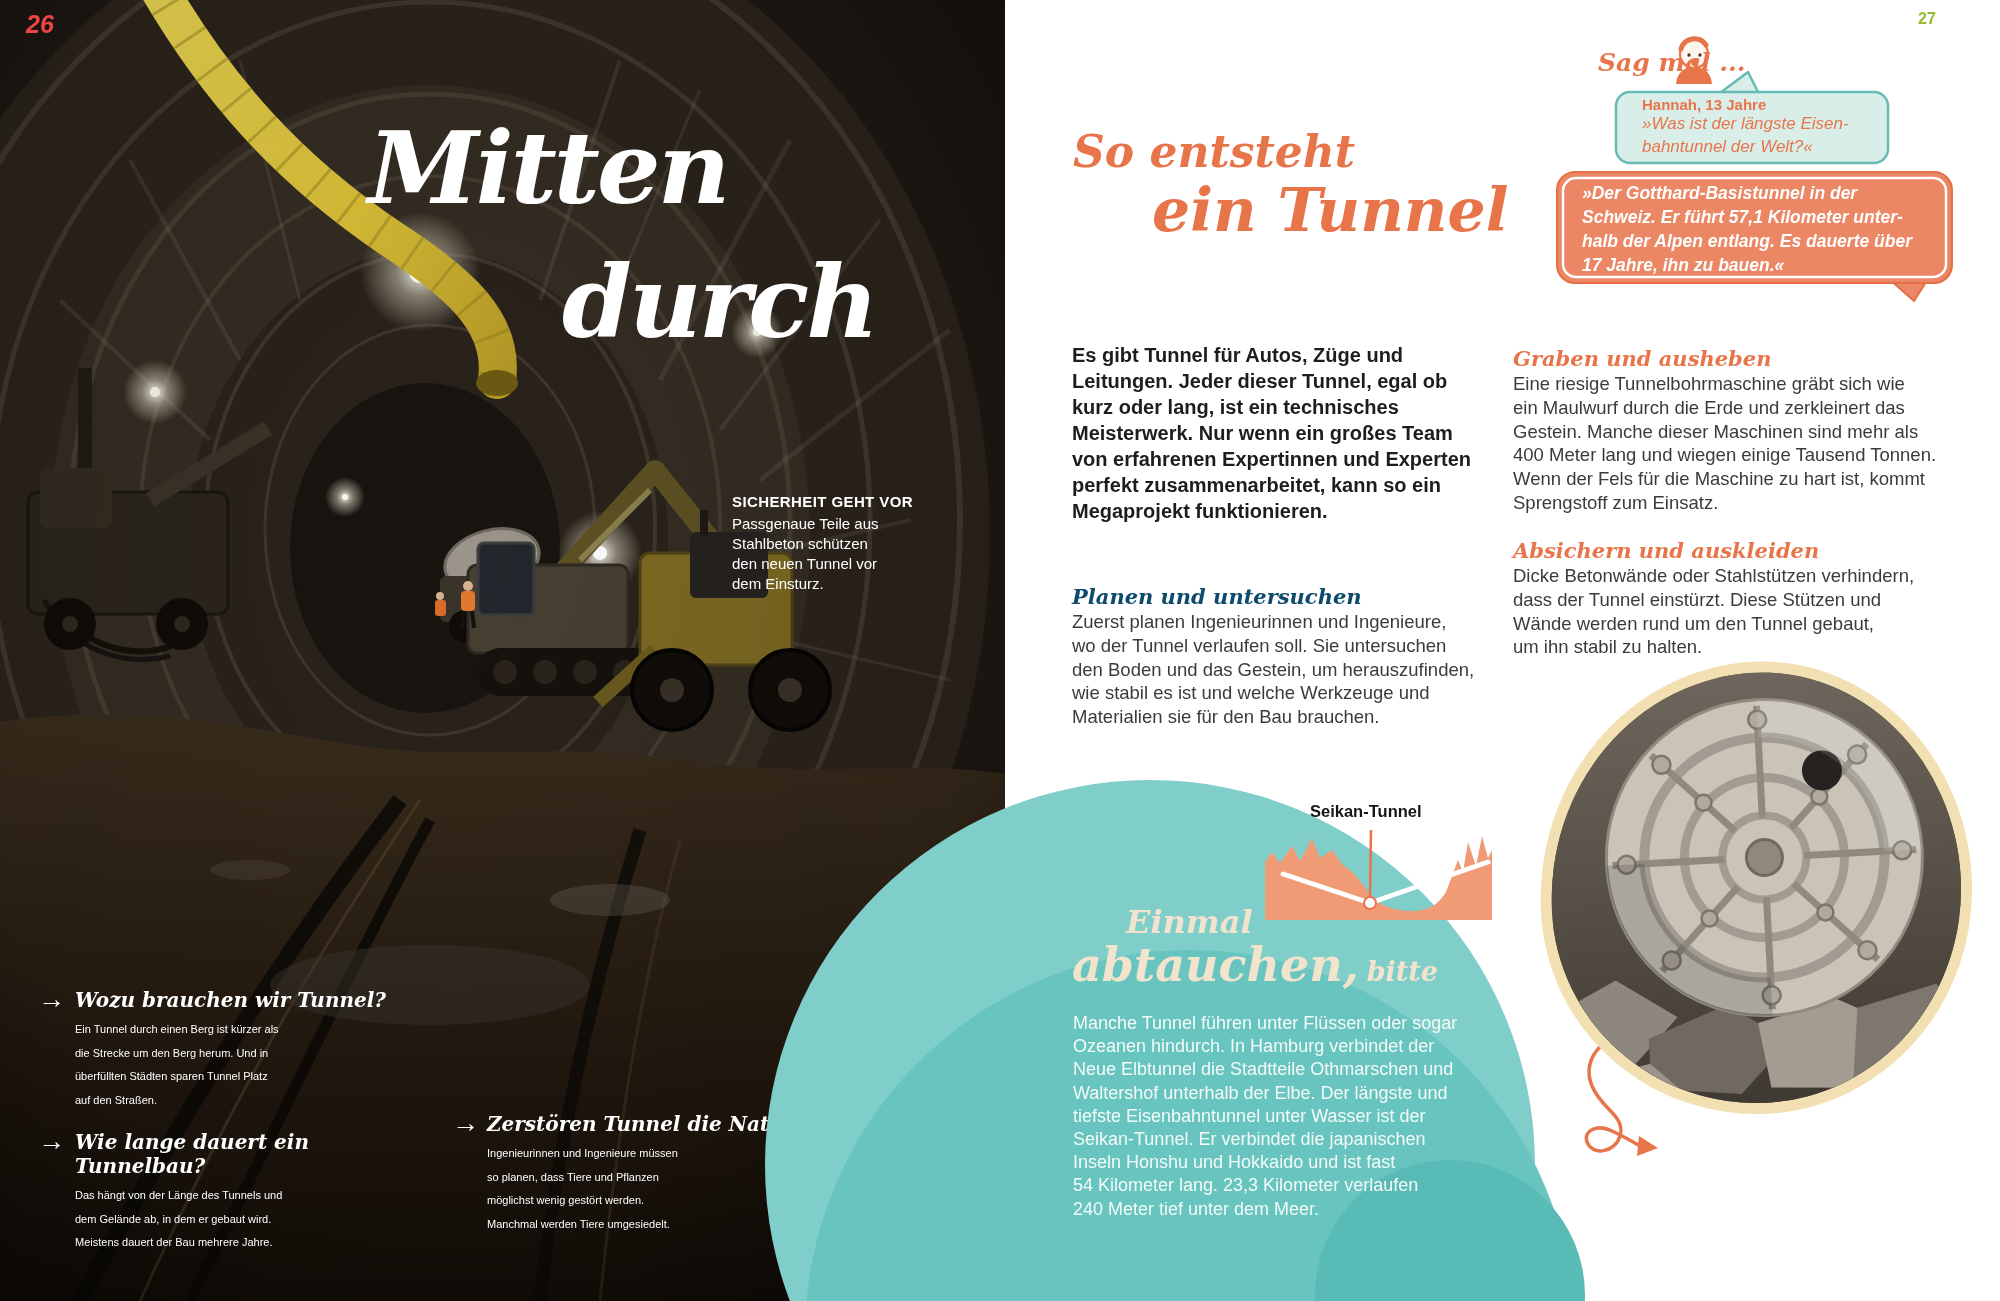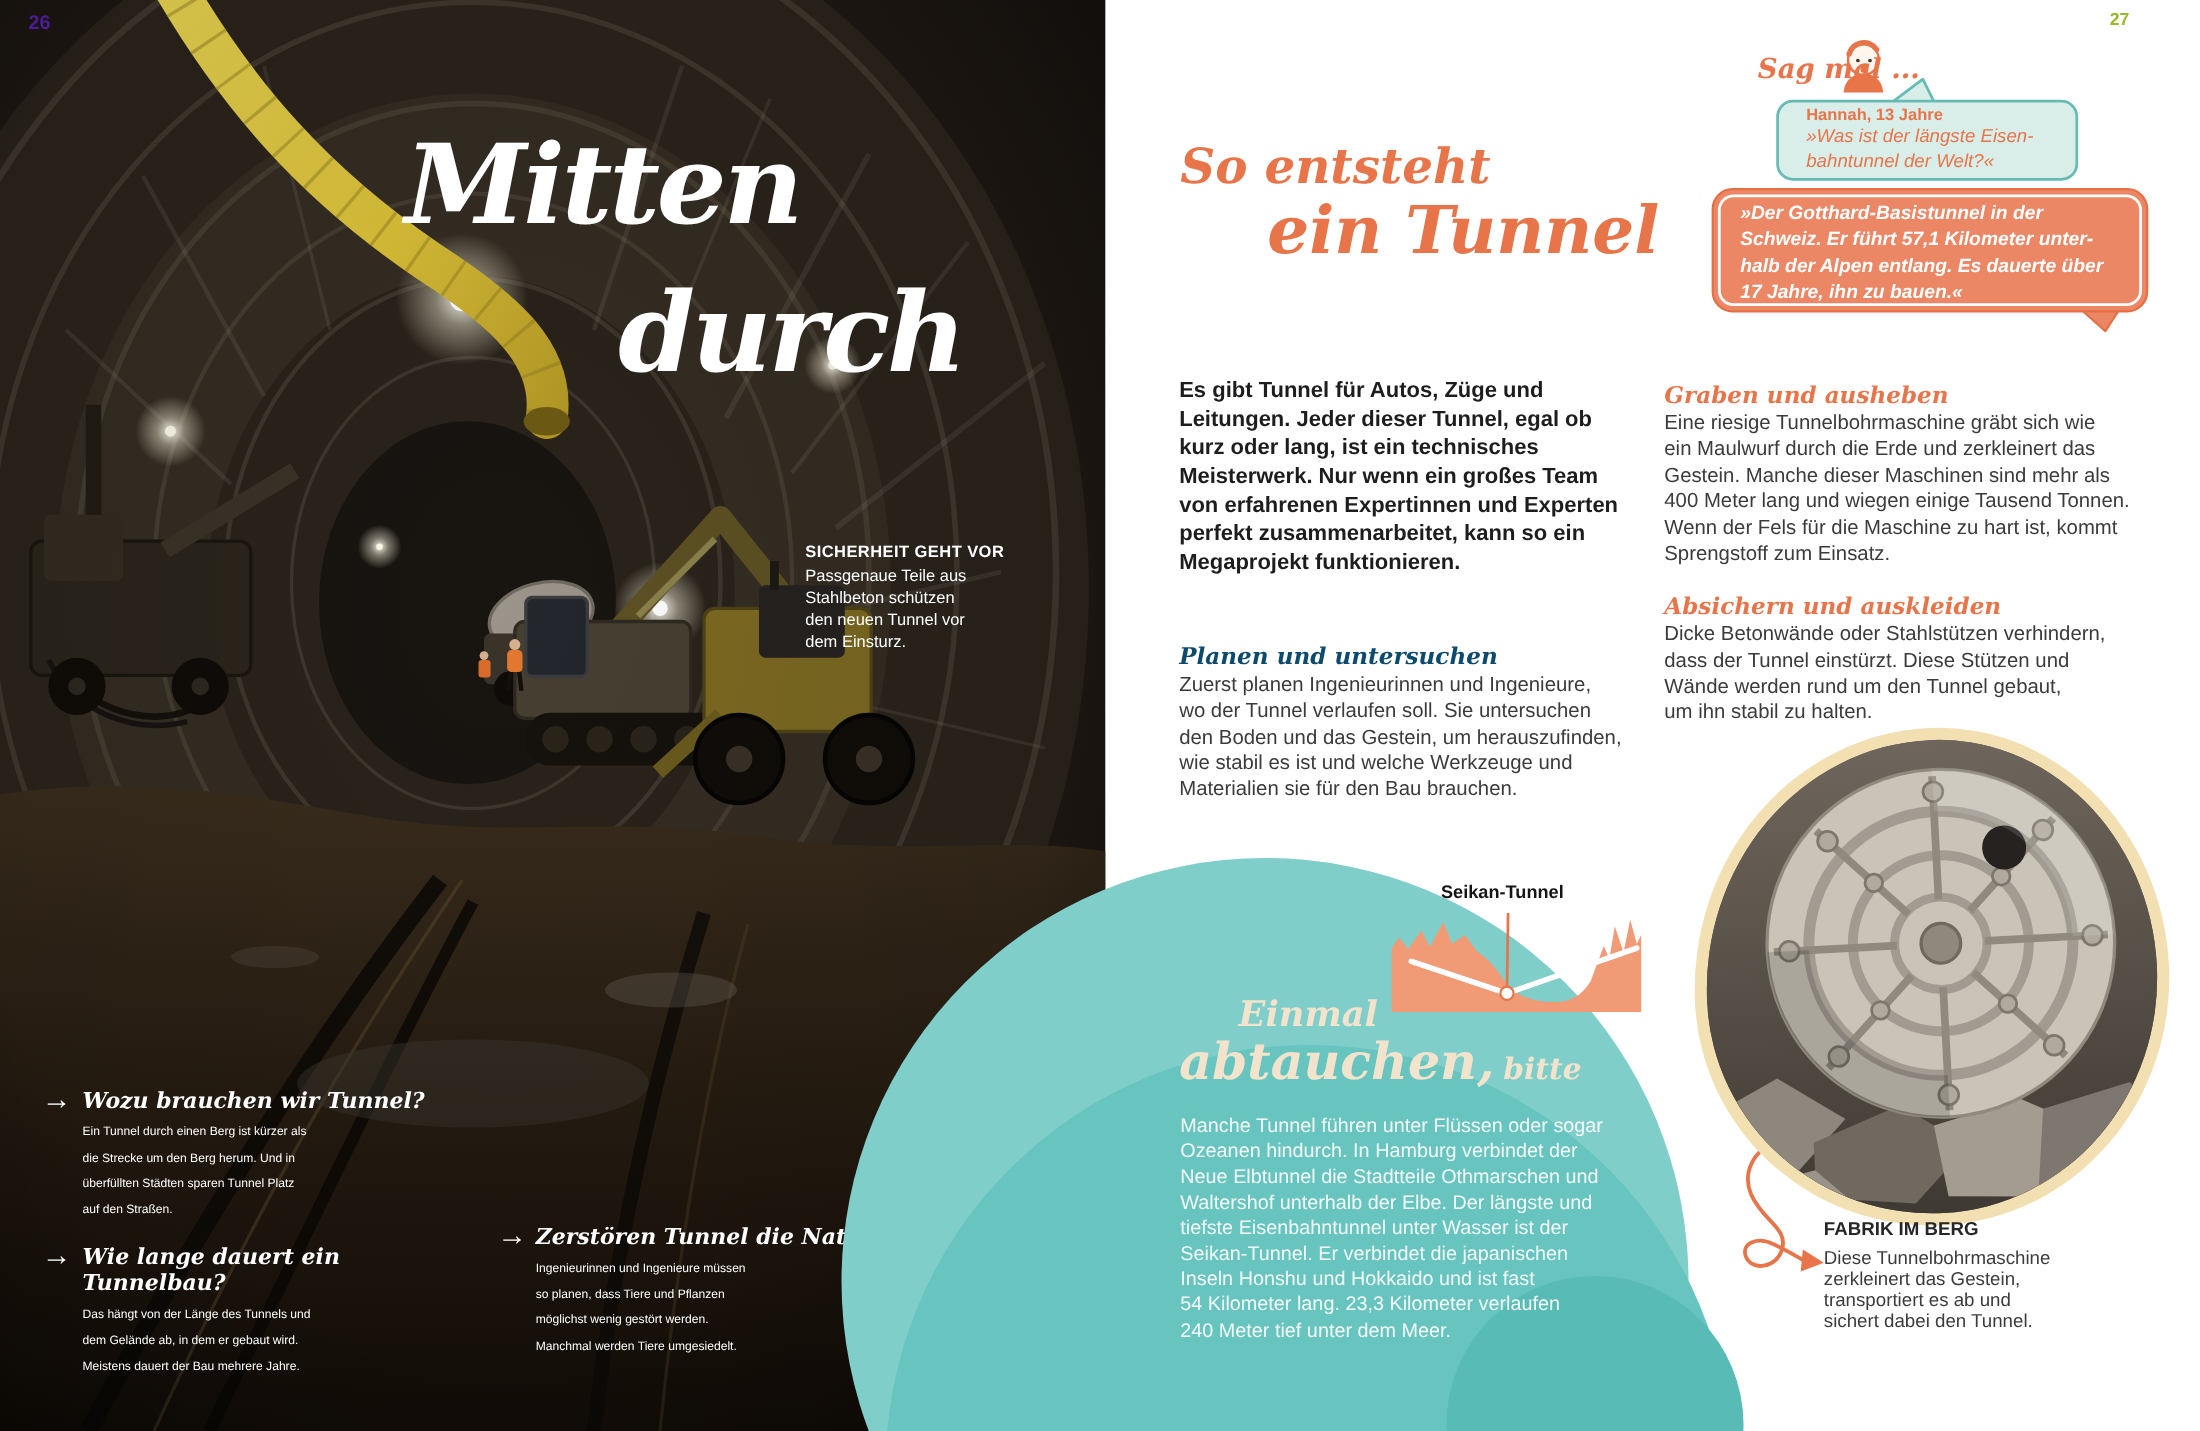--- a/index.html
+++ b/index.html
@@ -6,21 +6,21 @@
   .page {
     position:relative; width:2000px; height:1301px; background:#ffffff;
     overflow:hidden; font-family:"Liberation Sans", sans-serif;
   }
   .abs { position:absolute; }
   .serif { font-family:"DejaVu Serif", serif; font-style:italic; font-weight:bold; }
   .preline { white-space:pre-line; }
 
   
   .photo-wrap { left:0; top:0; width:1005px; height:1301px; z-index:1; }
-  .pagenum-left { left:26px; top:10px; color:#4c1d95; font-weight:bold; font-size:18px; z-index:2; }
+  .pagenum-left { left:26px; top:10px; color:#ef4444; font-weight:bold; font-size:25px; z-index:2;font-style:italic; }
   .big-title { color:#fff; line-height:1; letter-spacing:-3px; z-index:2; }
   .title1 { left:368px; top:118px; font-size:100px; }
   .title2 { left:562px; top:252px; font-size:100px; }
   .photo-cap { left:732px; top:493px; width:200px; color:#fff; z-index:2; }
   .photo-cap .cap-title { font-weight:bold; font-size:15px; letter-spacing:.4px; margin-bottom:4px; }
   .photo-cap .cap-body { font-size:15px; line-height:20px; }
 
   .qa { color:#fff; z-index:2; }
   .qa-arrow { font-size:27px; font-weight:bold; line-height:1; }
   .qa-q { font-family:"DejaVu Serif",serif; font-style:italic; font-weight:bold; font-size:20px; margin-bottom:6px; }
@@ -407,21 +407,14 @@
   <div class="abs feat-body preline z-top">Manche Tunnel führen unter Flüssen oder sogar
 Ozeanen hindurch. In Hamburg verbindet der
 Neue Elbtunnel die Stadtteile Othmarschen und
 Waltershof unterhalb der Elbe. Der längste und
 tiefste Eisenbahntunnel unter Wasser ist der
 Seikan-Tunnel. Er verbindet die japanischen
 Inseln Honshu und Hokkaido und ist fast
 54 Kilometer lang. 23,3 Kilometer verlaufen
 240 Meter tief unter dem Meer.</div>
 
-  <div class="abs tbm-cap">
-    <div class="cap-title">FABRIK IM BERG</div>
-    <div class="cap-body preline">Diese Tunnelbohrmaschine
-zerkleinert das Gestein,
-transportiert es ab und
-sichert dabei den Tunnel.</div>
-  </div>
 
 </div>
 
 </body></html>

